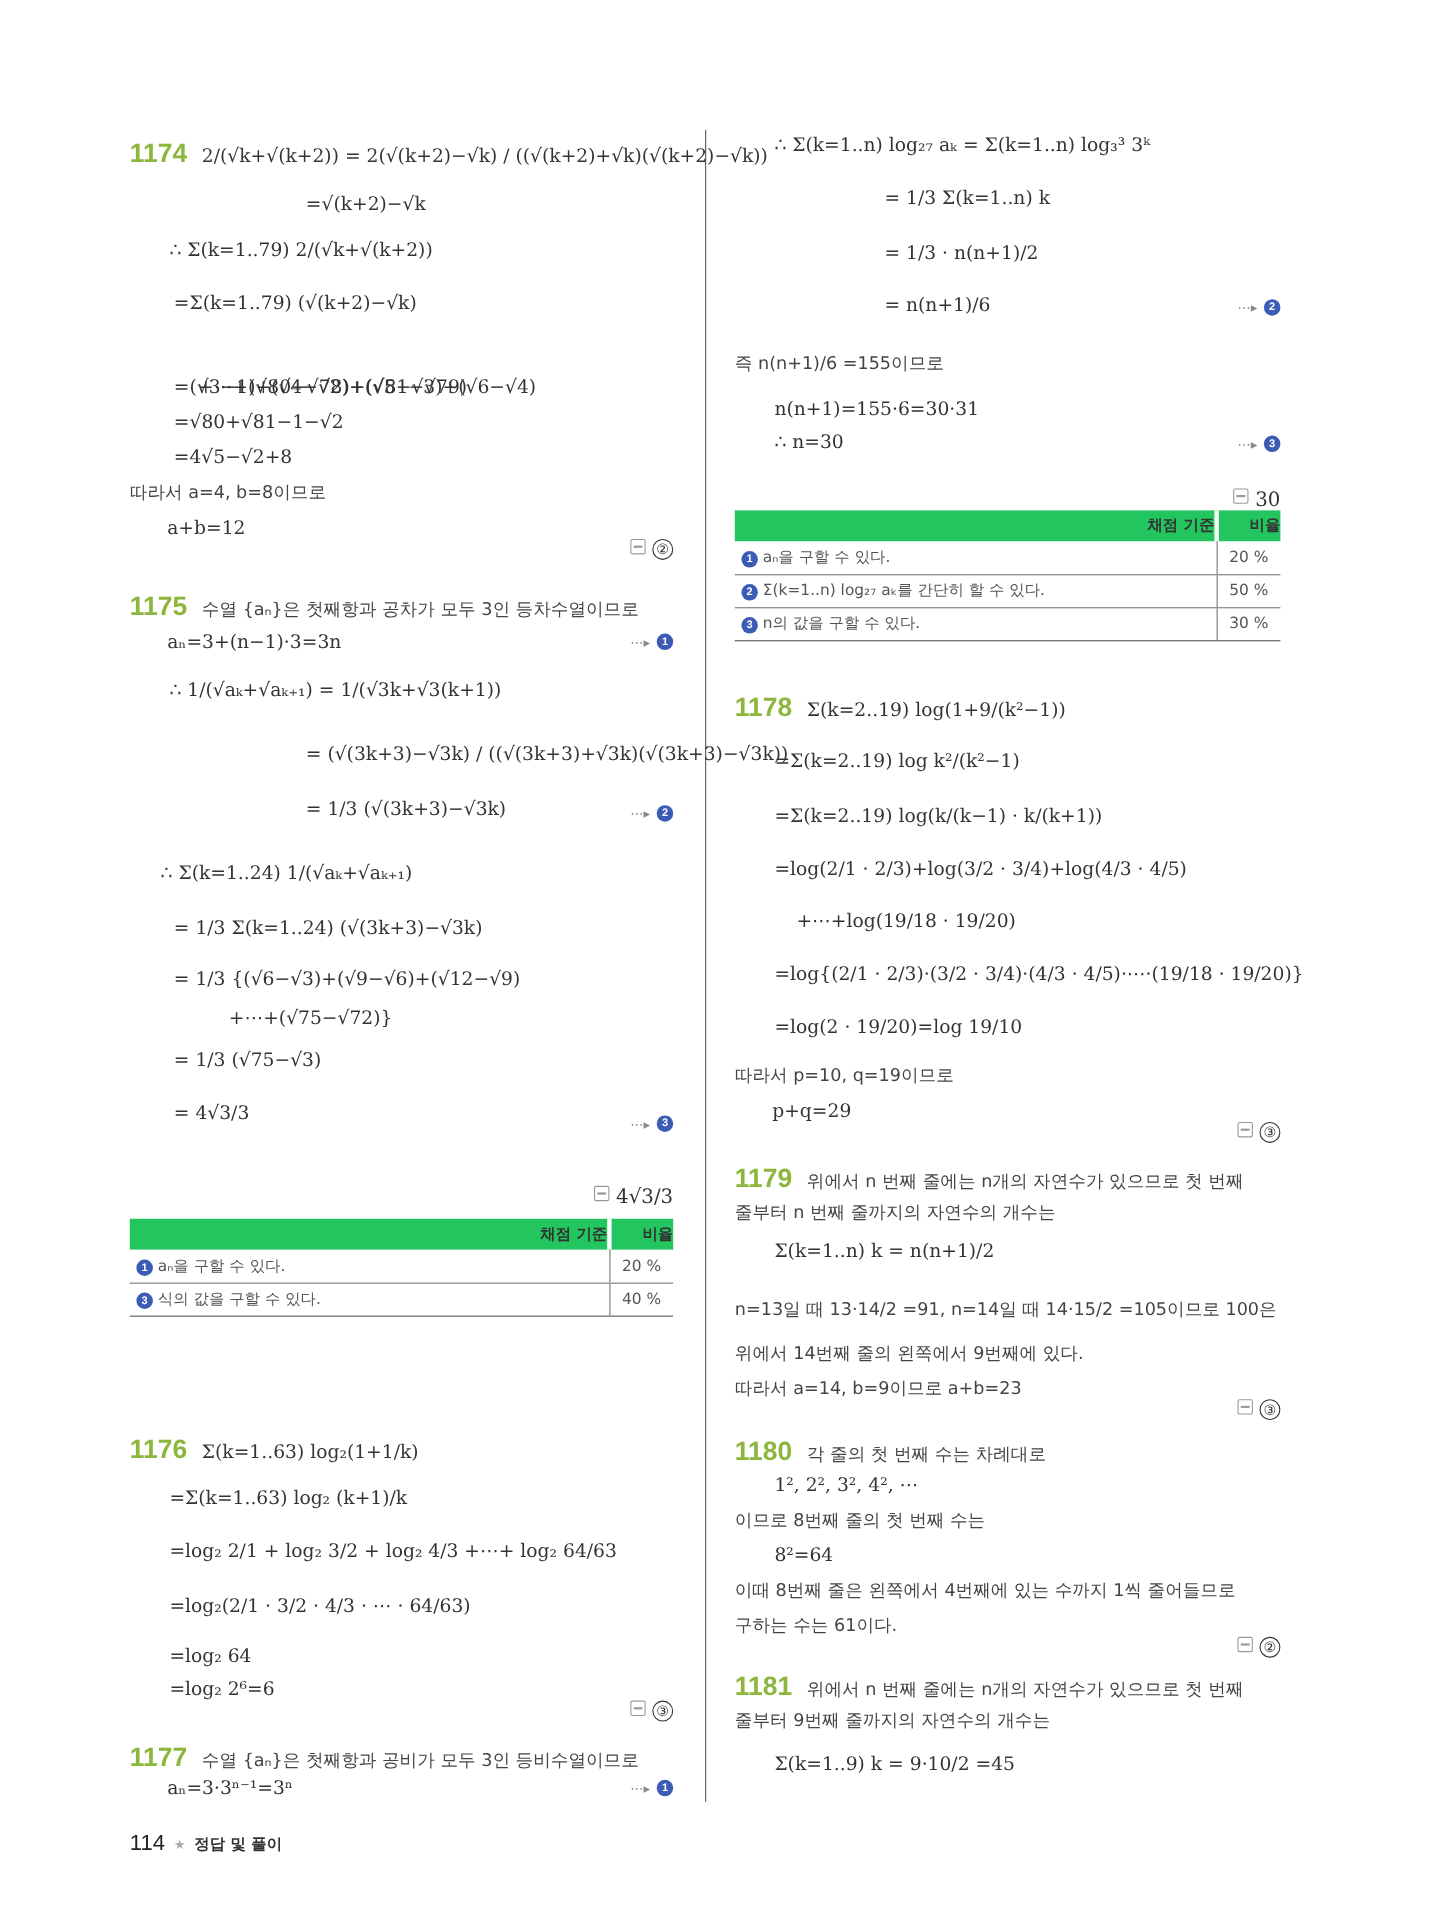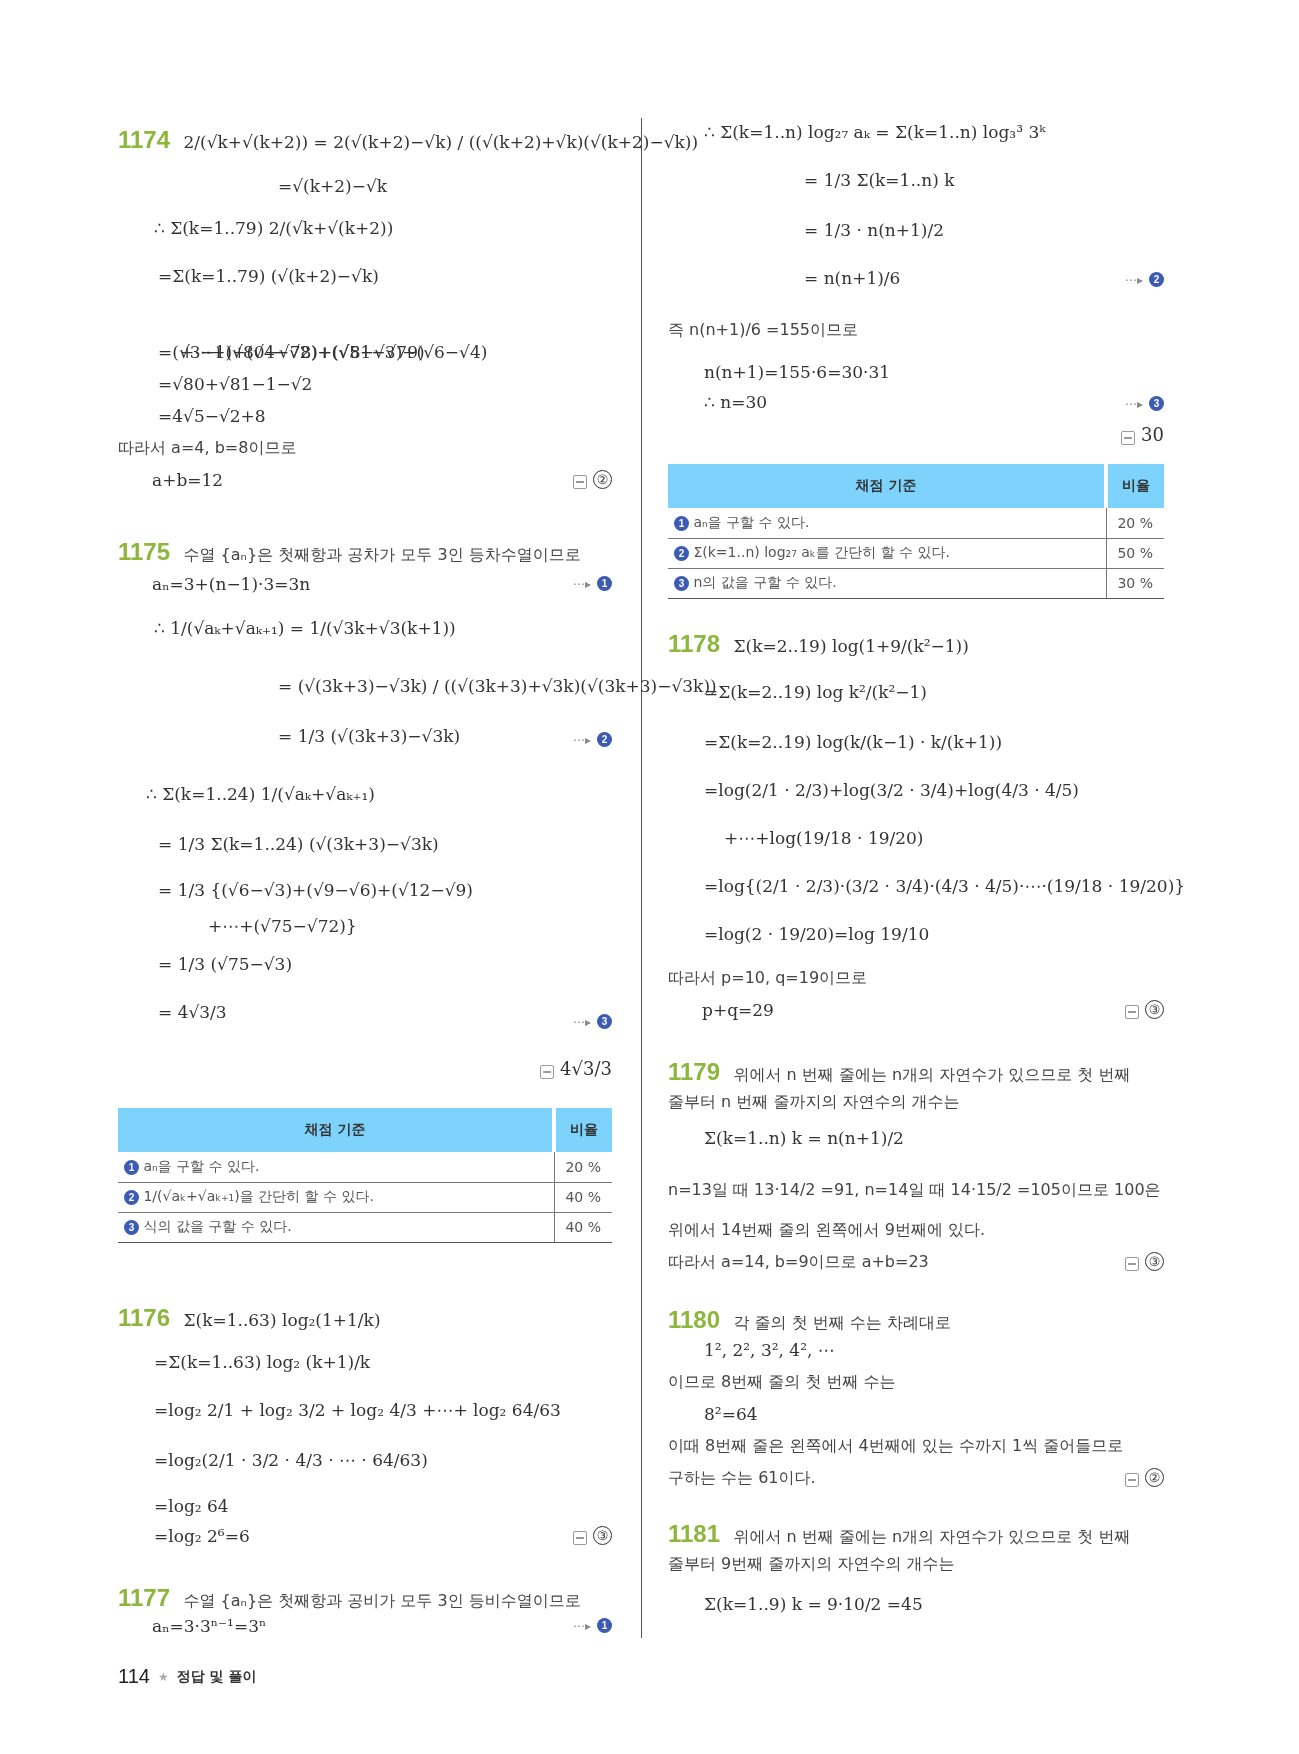--- a/index.html
+++ b/index.html
@@ -8,27 +8,27 @@
   .col { position: absolute; top: 110px; }
   .col-left { left: 118px; width: 494px; }
   .col-right { left: 668px; width: 496px; }
   .divider { position: absolute; left: 641px; top: 118px; width: 1px; height: 1520px; background: #555; }
   .line { position: absolute; white-space: nowrap; line-height: 1; }
   .pnum { font-family: "Liberation Sans", sans-serif; font-weight: bold; color: #8cb63c; font-size: 24px; margin-right: 8px; }
   .kr { font-family: "DejaVu Sans", sans-serif; font-size: 16px; color: #444; }
   .math { font-family: "DejaVu Serif", serif; font-style: normal; font-size: 17px; }
   .step { position: absolute; right: 0; display: flex; align-items: center; gap: 6px; font-size: 12px; color: #888; }
   .circ { display: inline-flex; align-items: center; justify-content: center; width: 15px; height: 15px; border-radius: 50%; background: #3b5bb5; color: #fff; font-family: "Liberation Sans", sans-serif; font-size: 10px; font-weight: bold; }
-  .answer { position: absolute; right: 0; display: flex; align-items: flex-end; gap: 6px; }
+  .answer { position: absolute; right: 0; display: flex; align-items: flex-start; gap: 6px; margin-top: 20px; }
   .ans-icon { display: inline-block; width: 14px; height: 14px; border: 1.5px solid #999; border-radius: 2px; position: relative; }
   .ans-icon::after { content: ""; position: absolute; left: 2px; right: 2px; top: 5px; height: 1.5px; background: #999; }
   .ans-val { font-size: 18px; color: #333; }
   .ans-circle { display: inline-flex; align-items: center; justify-content: center; width: 19px; height: 19px; border: 1.3px solid #333; border-radius: 50%; font-size: 13px; }
   table.grading { position: absolute; left: 0; width: 100%; border-collapse: collapse; font-family: "DejaVu Sans", sans-serif; font-size: 14px; color: #555; }
-  table.grading th { background: #7dd3fc; color: #333; font-weight: bold; height: 44px; font-size: 14px; }
+  table.grading th { background: #22c55e; color: #333; font-weight: bold; height: 28px; font-size: 14px; text-align: right; }
   table.grading th.ratio { width: 58px; border-left: 4px solid #fff; }
   table.grading td { height: 30px; border-bottom: 1px solid #777; padding-left: 6px; }
   table.grading td.pct { text-align: center; border-left: 1px solid #777; padding-left: 0; width: 58px; margin-left: 32px; }
   table.grading tr:last-child td { border-bottom: 1.5px solid #555; }
   .footer { position: absolute; left: 118px; top: 1665px; display: flex; align-items: center; gap: 8px; }
   .footer-num { font-family: "Liberation Sans", sans-serif; font-size: 20px; color: #222; }
   .footer-star { color: #aaa; font-size: 12px; }
   .footer-label { font-family: "DejaVu Sans", sans-serif; font-size: 14px; font-weight: bold; color: #333; }
 </style>
 </head>
@@ -96,24 +96,20 @@
           <th>채점 기준</th>
           <th class="ratio">비율</th>
         </tr>
       </thead>
       <tbody>
         <tr>
           <td><span class="circ">1</span> <span>aₙ을 구할 수 있다.</span></td>
           <td class="pct">20 %</td>
         </tr>
         <tr>
-          <td><span class="circ">2</span> <span>1/(√aₖ+√aₖ₊₁)을 간단히 할 수 있다.</span></td>
-          <td class="pct">40 %</td>
-        </tr>
-        <tr>
           <td><span class="circ">3</span> <span>식의 값을 구할 수 있다.</span></td>
           <td class="pct">40 %</td>
         </tr>
       </tbody>
     </table>
   </div>
 
   <div>
     <div class="line" style="top:1196px;left:0;">
       <span class="pnum">1176</span>

